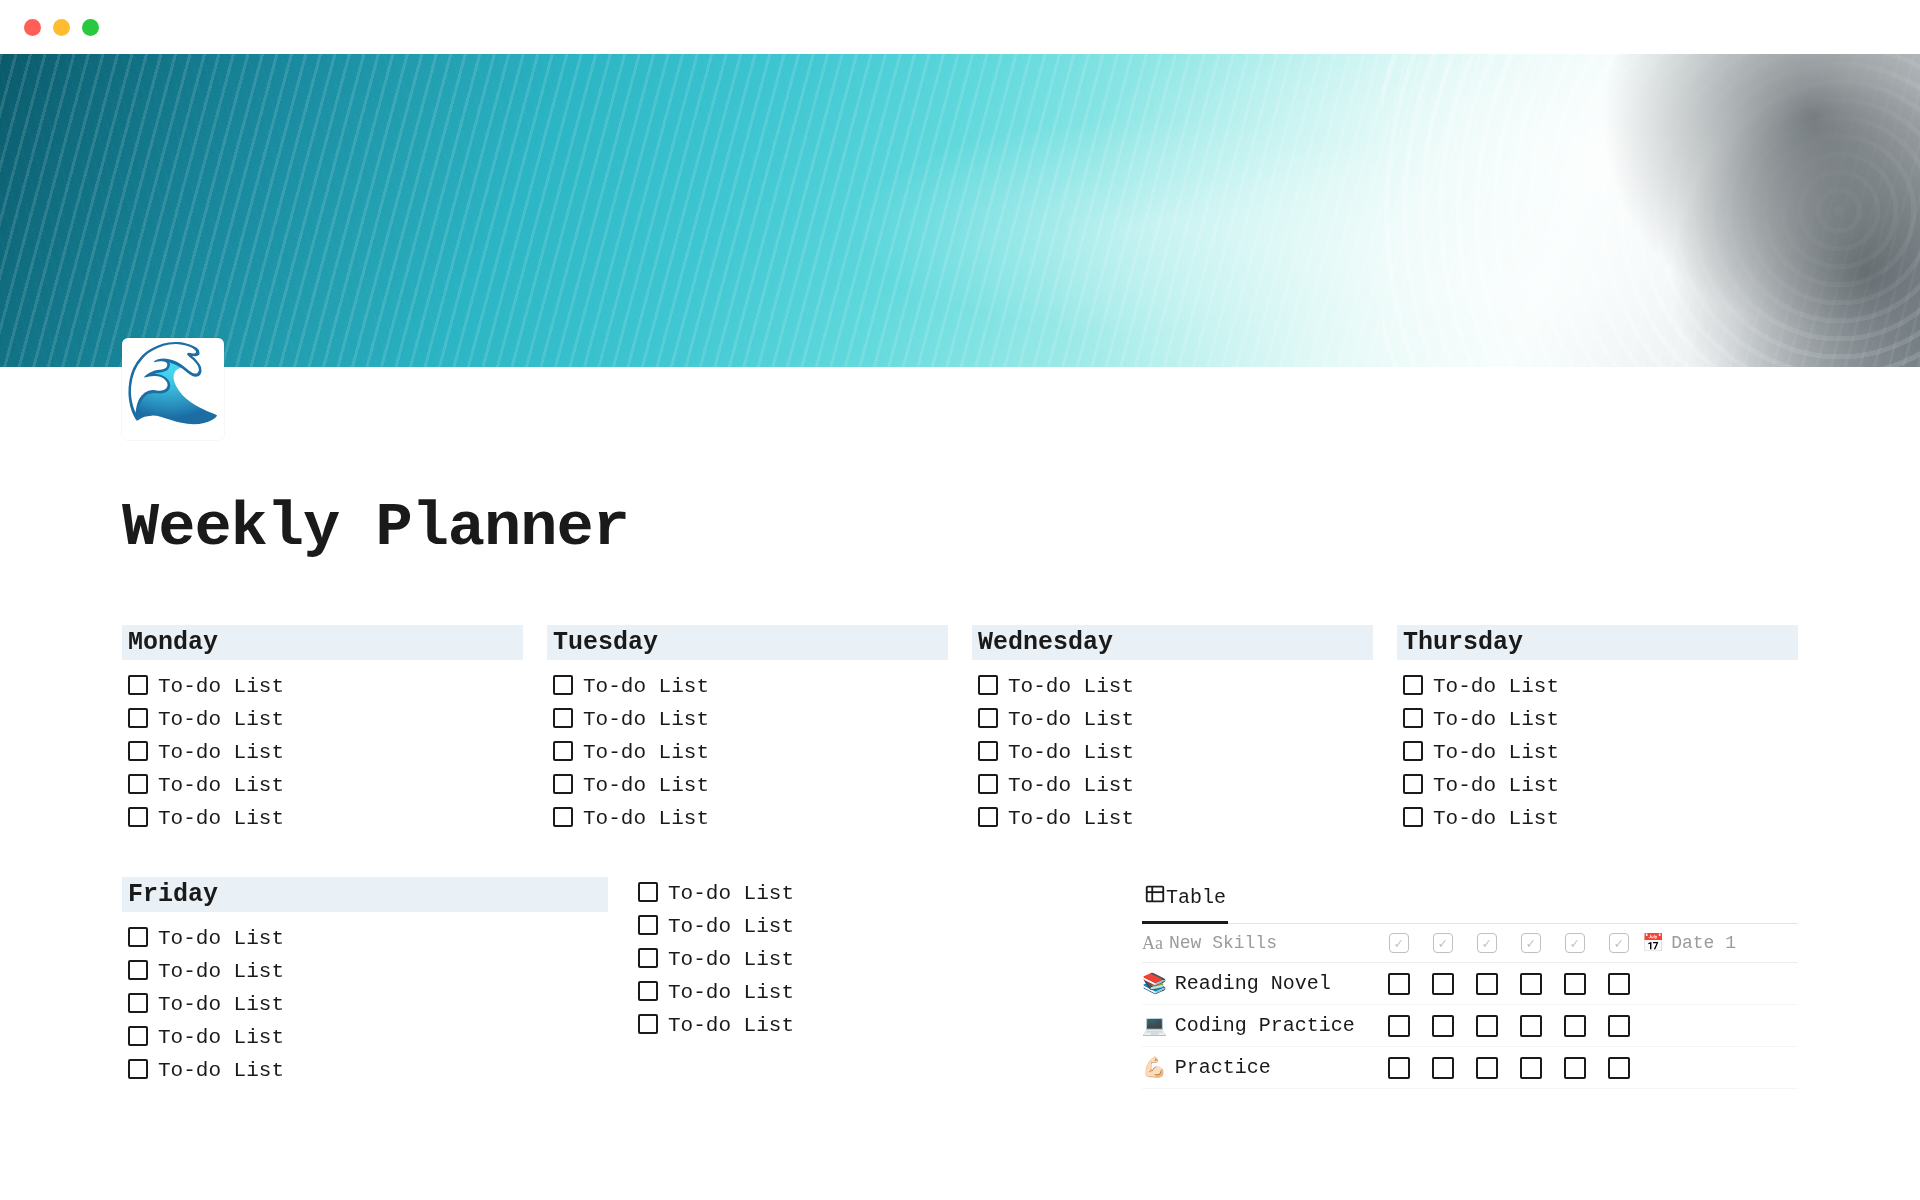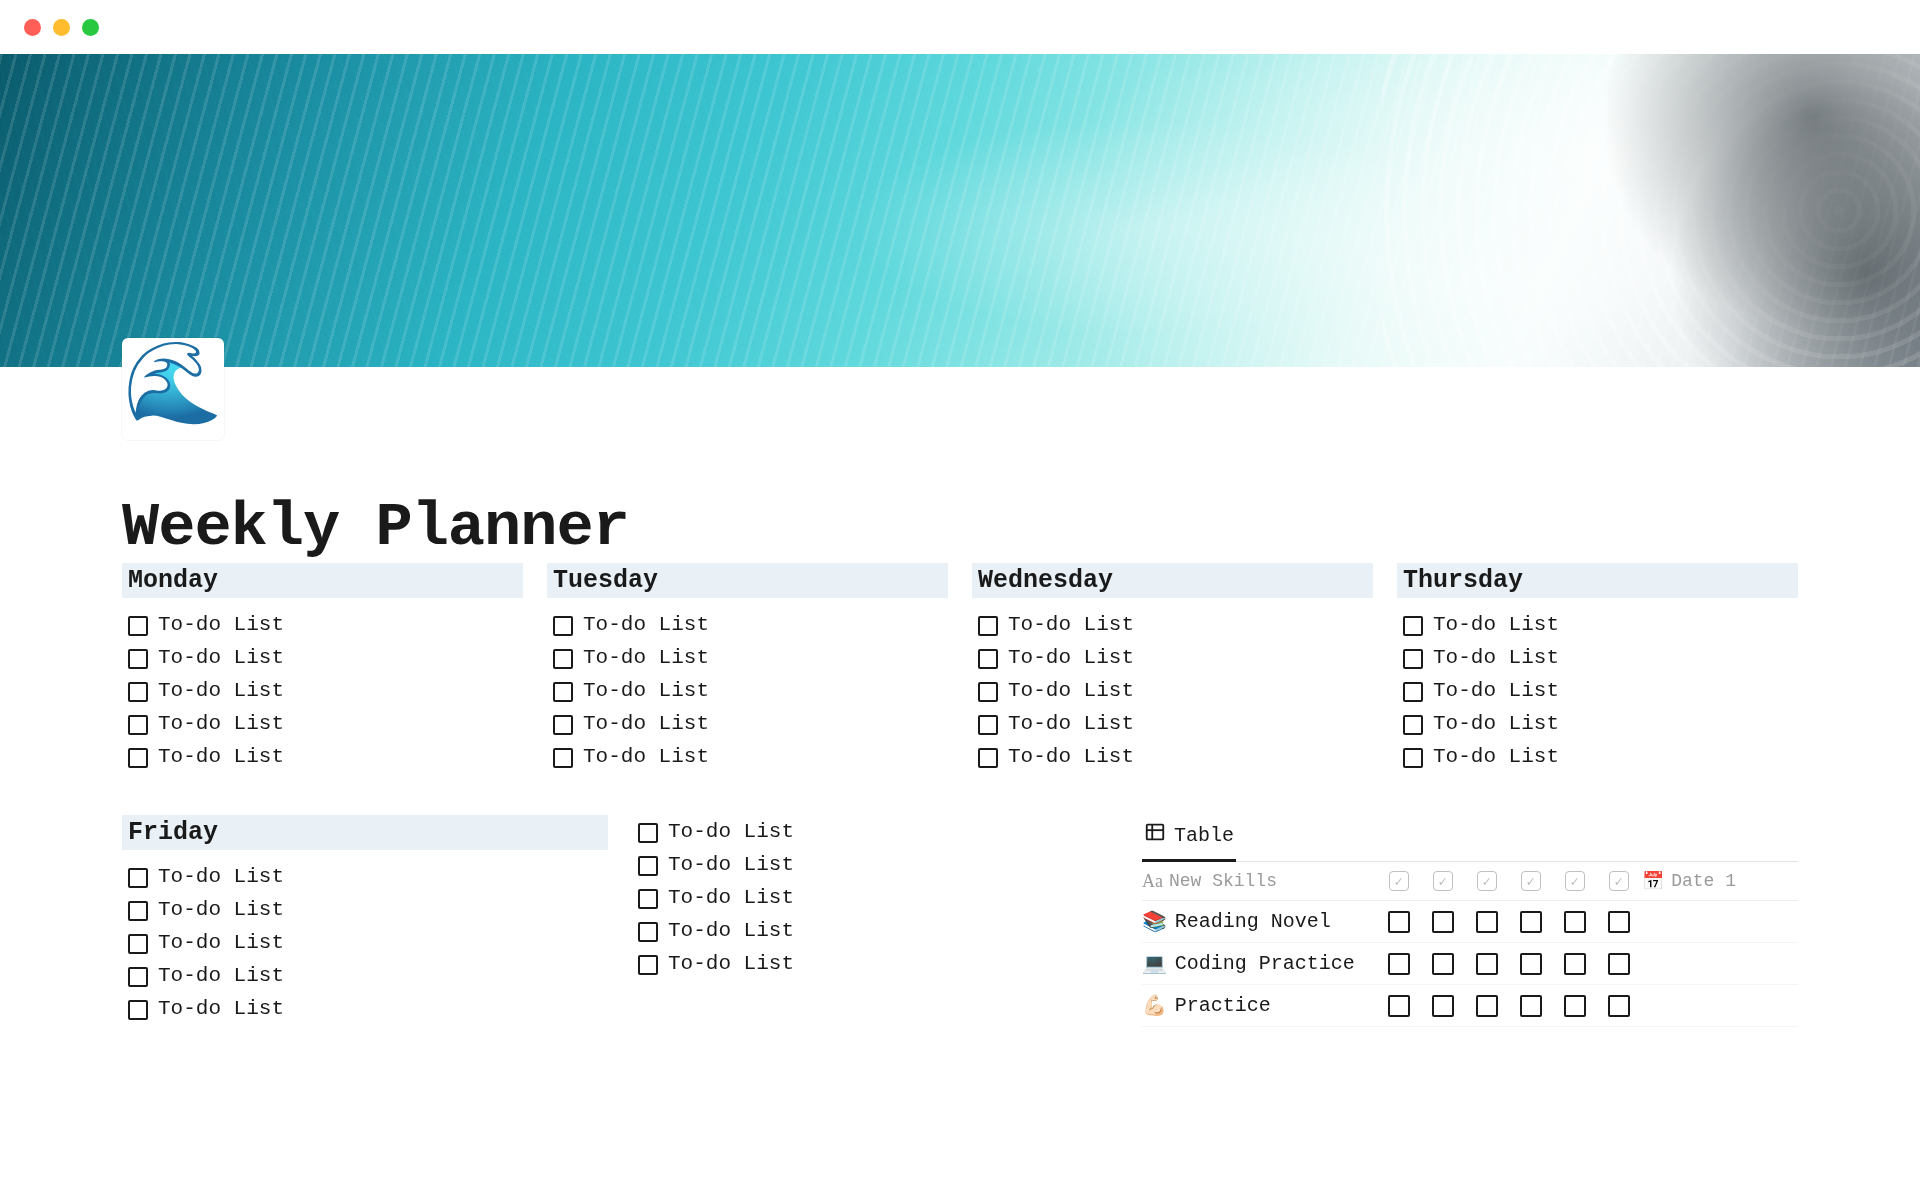--- a/index.html
+++ b/index.html
@@ -75,20 +75,21 @@
 
   .content {
     padding: 125px 122px 0 122px;
   }
 
   .page-title {
     font-size: 62px;
     font-weight: 700;
     letter-spacing: -1px;
     color: #1a1a1a;
+    margin-bottom: 62px;
   }
 
   .week-grid {
     display: grid;
     grid-template-columns: repeat(4, 1fr);
     gap: 0 24px;
   }
 
   .day-col { margin-bottom: 42px; }
 
@@ -97,21 +98,21 @@
     font-weight: 700;
     color: #1a1a1a;
     background: #e9f1f7;
     padding: 3px 6px;
     margin-bottom: 10px;
     font-family: Liberation Mono, monospace;
   }
 
   .todo-row {
     display: flex;
-    align-items: flex-end;
+    align-items: flex-start;
     gap: 10px;
     padding: 5px 6px;
     font-size: 21px;
     color: #1a1a1a;
   }
   .todo-checkbox {
     width: 20px;
     height: 20px;
     border: 2px solid #1a1a1a;
     border-radius: 2px;
@@ -125,21 +126,21 @@
     grid-template-columns: 1fr 1fr 1.35fr;
     gap: 0 24px;
   }
   .bottom-grid .day-col .day-heading.wide { margin-right: -24px; }
 
   
   .table-section {}
   .table-tab {
     display: inline-flex;
     align-items: center;
-    gap: 8px;
+    gap: 0;
     font-size: 20px;
     font-weight: 500;
     color: #1a1a1a;
     padding: 6px 2px 10px 2px;
     border-bottom: 3px solid #1a1a1a;
     margin-bottom: -1px;
   }
   .table-tab svg { width: 22px; height: 22px; }
   .table-divider { height: 1px; background: #e4e4e4; margin-bottom: 0; }
 

